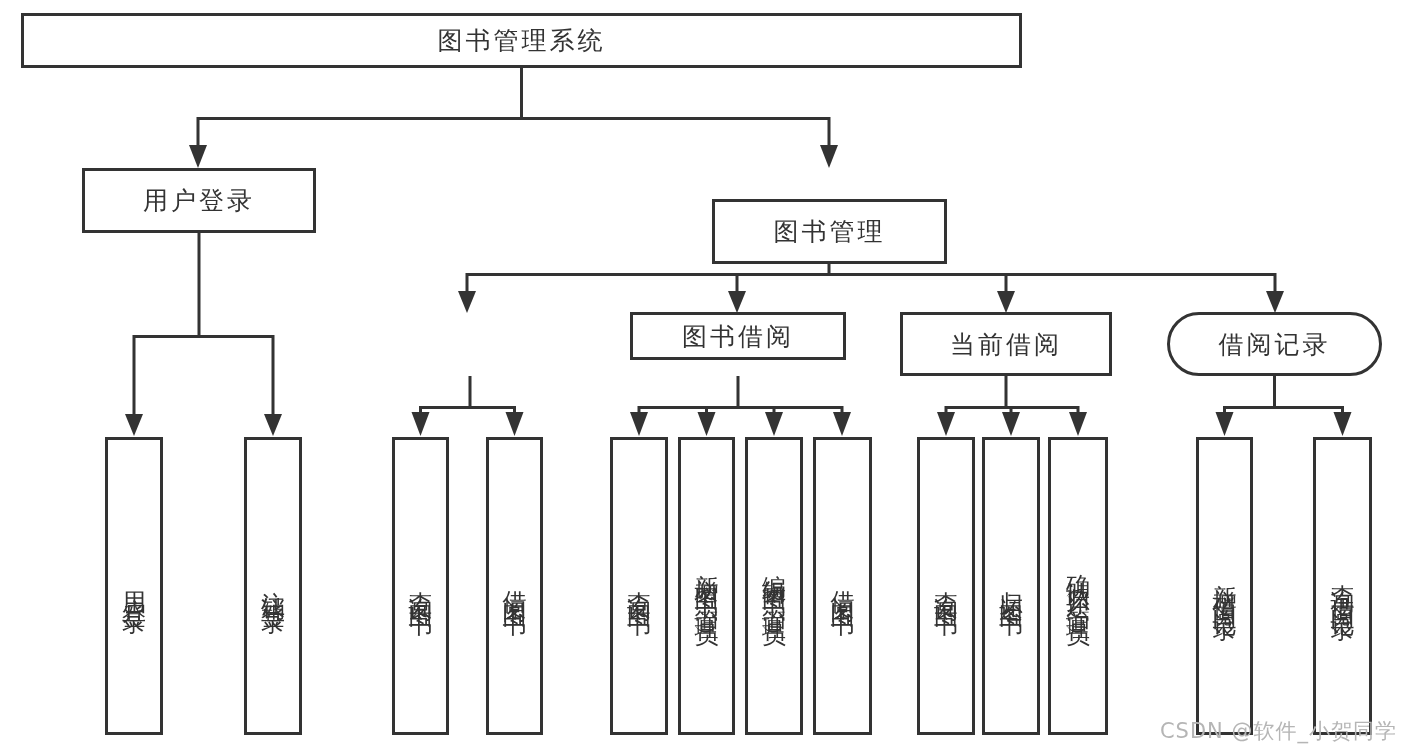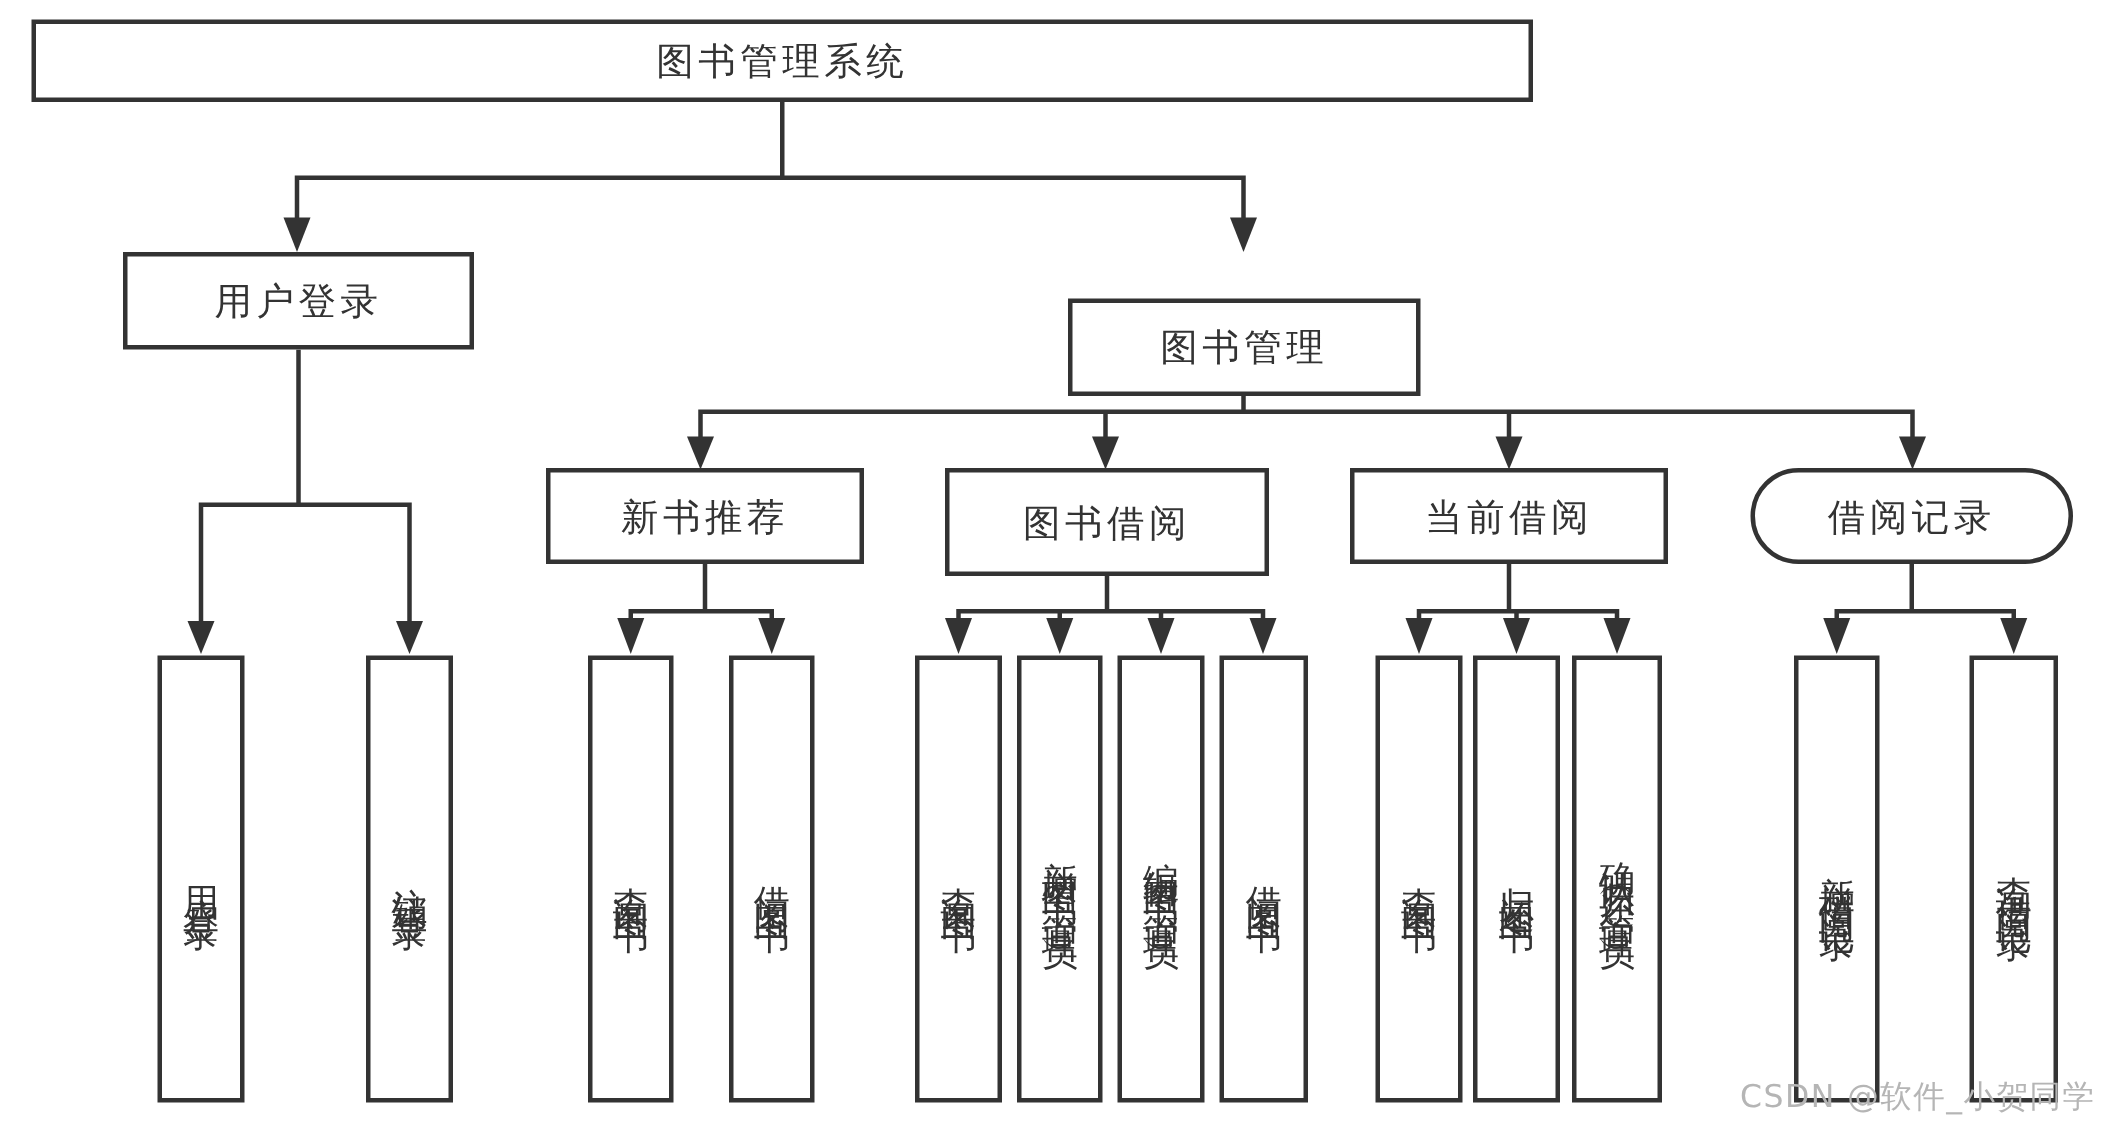--- a/index.html
+++ b/index.html
@@ -97,24 +97,21 @@
     <span class="hlabel">图书管理系统</span>
   </div>
 
   <div class="node" style="left:82px; top:168px; width:234px; height:65px;">
     <span class="hlabel">用户登录</span>
   </div>
   <div class="node" style="left:712px; top:168px; width:235px; height:65px;margin-top:31px;">
     <span class="hlabel">图书管理</span>
   </div>
 
-  <div class="node" style="left:364px; top:312px; width:212px; height:64px;">
-    <span class="hlabel">新书推荐</span>
-  </div>
-  <div class="node" style="left:630px; top:312px; width:216px; height:72px;">
+  <div class="node" style="left:630px; top:312px; width:216px; height:48px;">
     <span class="hlabel">图书借阅</span>
   </div>
   <div class="node" style="left:900px; top:312px; width:212px; height:64px;">
     <span class="hlabel">当前借阅</span>
   </div>
   <div class="node" style="left:1167px; top:312px; width:215px; height:64px;border-radius:32px;">
     <span class="hlabel">借阅记录</span>
   </div>
 
   <div class="node" style="left:105px; top:437px; width:58px; height:298px;">

